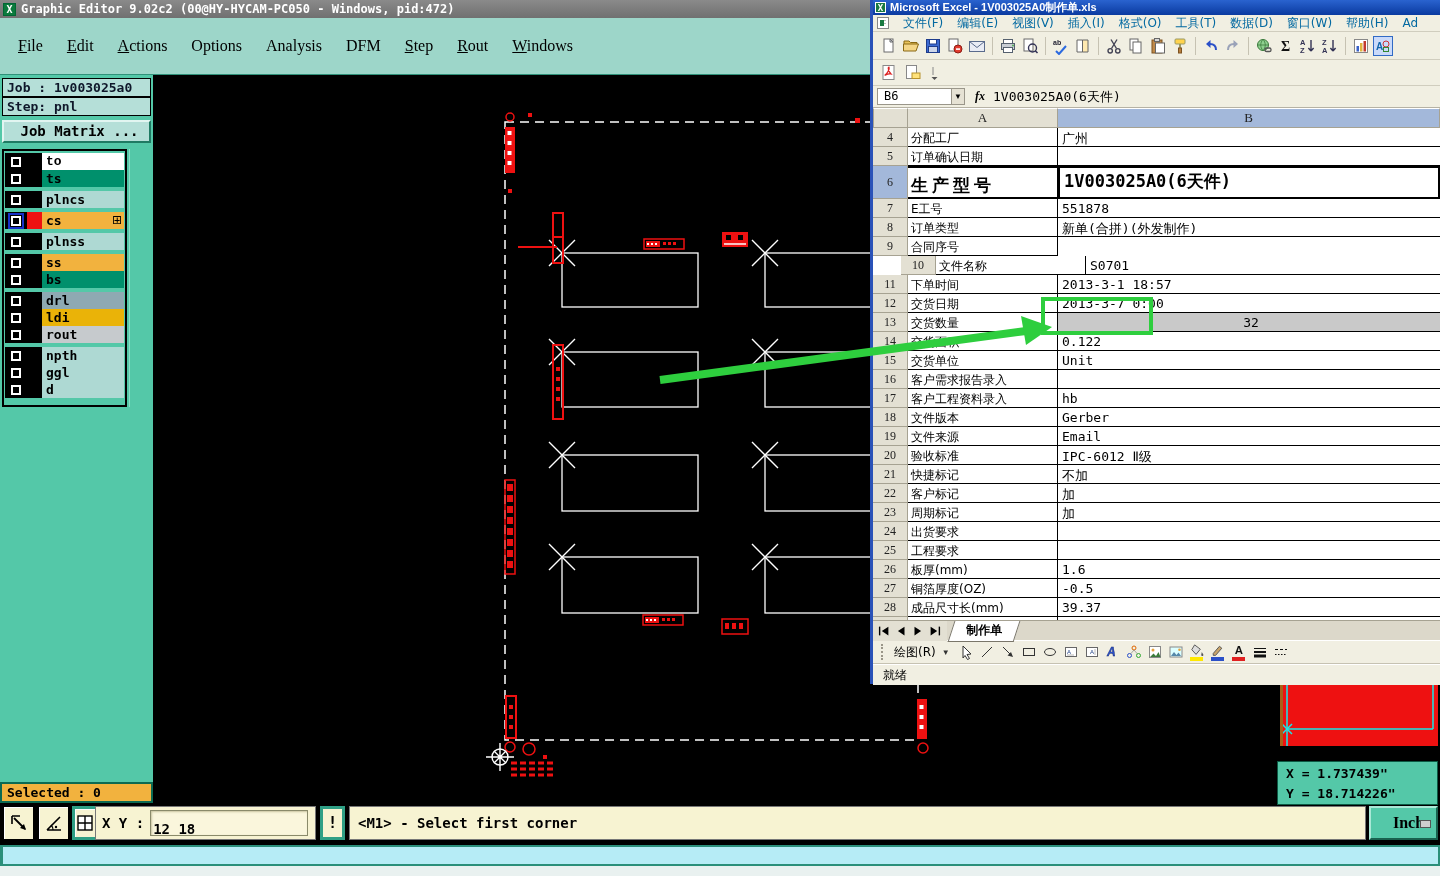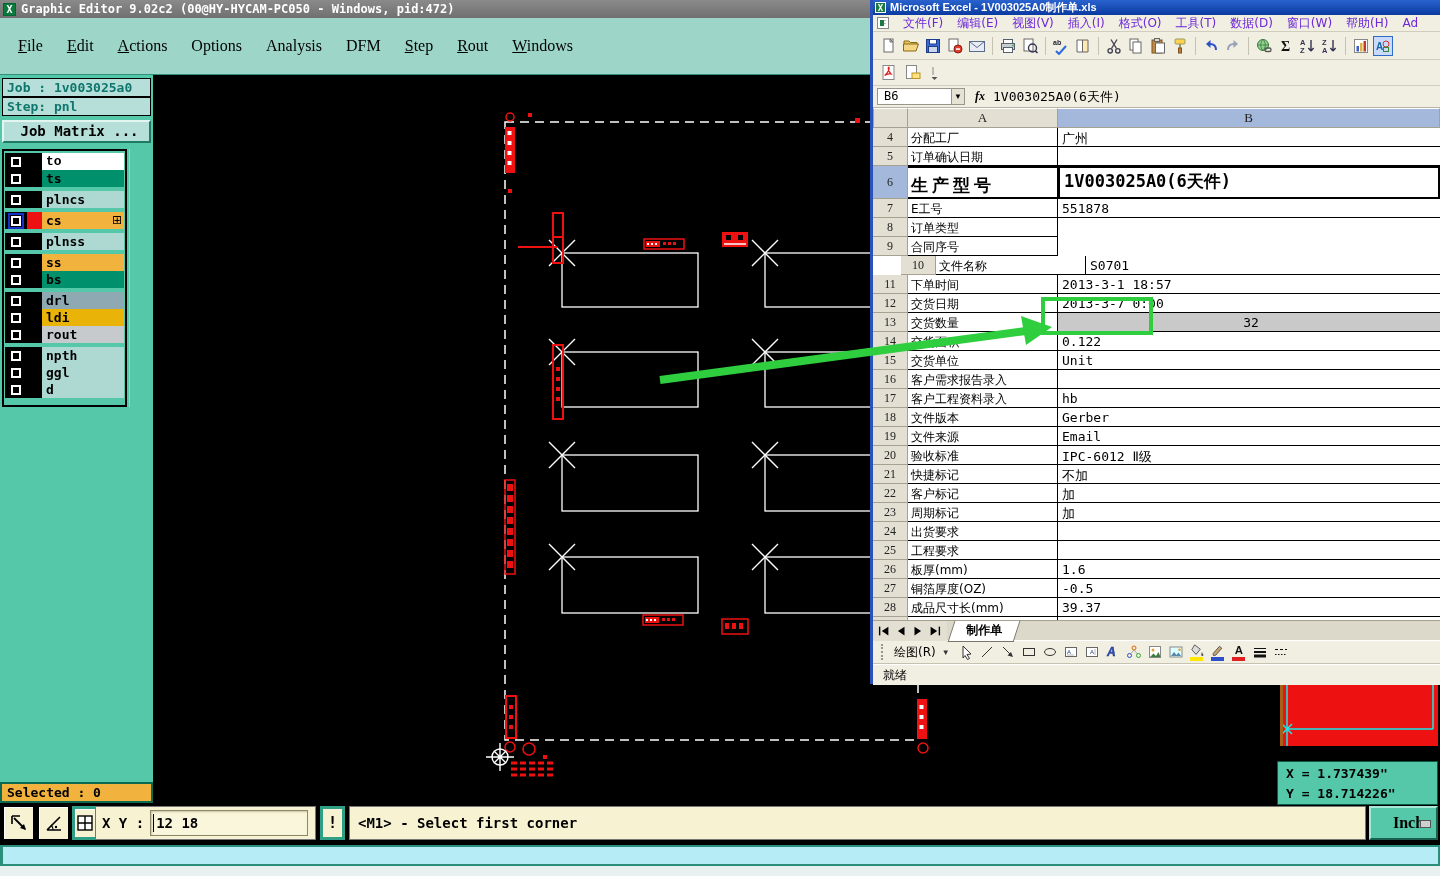--- a/index.html
+++ b/index.html
@@ -12,21 +12,21 @@
   .ge-appicon { width:13px; height:13px; background:#0a7a3c; border:1px solid #063; color:#fff; font:bold 10px/11px "DejaVu Sans Mono",monospace; text-align:center; }
   .ge-title { color:#fff; font:bold 12px "DejaVu Sans Mono",monospace; letter-spacing:0; }
   .ge-menubar { position:absolute; left:0; top:18px; width:1440px; height:57px; background:#9dd6c9; border-bottom:1px solid #2f9179;
     display:flex; align-items:center; gap:24px; padding-left:18px; z-index:1; }
   .ge-mitem { font:16px "Liberation Serif", serif; color:#000; cursor:default; }
   .ge-mitem.u::first-letter { text-decoration:underline; }
 
   
   .ge-sidebar { position:absolute; left:0; top:75px; width:153px; height:708px; background:#54c8a8; z-index:3; }
   .ge-infobox { position:absolute; left:2px; width:149px; height:19px; background:#b5dfd8; border:1px solid #000;
-    font:bold 13px/17px "DejaVu Sans Mono",monospace; color:#0f766e; padding-left:4px; white-space:nowrap; overflow:hidden;}
+    font:bold 13px/17px "DejaVu Sans Mono",monospace; color:#0f172a; padding-left:4px; white-space:nowrap; overflow:hidden;}
   .ge-jobmatrix { position:absolute; left:2px; top:45px; width:149px; height:23px; background:#b5dfd8;
     border-top:2px solid #e2f5f1; border-left:2px solid #e2f5f1; border-right:2px solid #1f7a63; border-bottom:2px solid #1f7a63;
     font:bold 14px/19px "DejaVu Sans Mono",monospace; padding-left:6px; cursor:pointer; }
   .ge-layerbox { position:absolute; left:2px; top:74px; width:125px; height:258px; background:#54c8a8; border:2px solid #000; padding:2px 1px; }
   .ge-scrollstrip { position:absolute; left:129px; top:74px; width:21px; height:258px; background:#54c8a8; border-left:1px solid #8adec6; }
   .layer-row { display:flex; height:17px; align-items:stretch; }
   .layer-row.gap { margin-top:4px; }
   .lr-check { width:22px; background:#000; display:flex; align-items:center; justify-content:center; }
   .cbx { width:12px; height:12px; background:#fff; border:1px solid #000; position:relative; cursor:pointer; }
   .cbx::after { content:""; position:absolute; left:2px; top:2px; width:6px; height:6px; background:#000; }
@@ -41,21 +41,21 @@
   
   .ge-selected { position:absolute; left:0; top:782px; width:153px; height:21px; background:#f2b23e; border:2px solid #0c6a52;
     font:bold 13px/17px "DejaVu Sans Mono",monospace; padding-left:5px; z-index:4; }
   .ge-toolrow { position:absolute; left:0; top:805px; width:1440px; height:37px; z-index:4; }
   .ge-tbtn { position:absolute; top:1px; width:31px; height:34px; background:#f7f3d2; border:1px solid #000; box-shadow:inset 1px 1px 0 #fff;
     display:flex; align-items:center; justify-content:center; cursor:pointer; }
   .ge-tbtn.teal { border:3px solid #2f9f85; width:26px; }
   .ge-xypanel { position:absolute; left:95px; top:1px; width:221px; height:34px; background:#f7f3d2; border:1px solid #777;
     display:flex; align-items:center; font:bold 14px "DejaVu Sans Mono",monospace; padding-left:6px; gap:6px;}
   .ge-xyinput { width:158px; height:26px; background:#faf6dc; border:1px solid #8a8a6a; box-shadow:inset 1px 1px 2px #c9c4a0;
-    font:bold 14px/24px "DejaVu Sans Mono",monospace; padding-left:2px; display:flex; }
+    font:bold 14px/24px "DejaVu Sans Mono",monospace; padding-left:2px; display:flex;flex-direction:column; }
   .caret { width:1px; background:#000; margin:3px 2px 3px 0; }
   .ge-bang { position:absolute; left:320px; top:1px; width:25px; height:34px; background:#f7f3d2; border:3px solid #2f9f85;
     font:bold 16px/28px "DejaVu Sans Mono",monospace; text-align:center; cursor:pointer; }
   .ge-msgbar { position:absolute; left:349px; top:1px; width:1017px; height:34px; background:#f7f3d2; border:1px solid #777;
     font:bold 14px/32px "DejaVu Sans Mono",monospace; padding-left:8px; }
   .ge-inch { position:absolute; left:1369px; top:1px; width:69px; height:34px; background:#54c8a8;
     border-top:2px solid #a9e8d6; border-left:2px solid #a9e8d6; border-right:2px solid #19614e; border-bottom:2px solid #19614e;
     font:bold 16px/28px "Liberation Serif",serif; padding-left:10px; cursor:pointer; }
   .ge-inch .grip { position:absolute; right:5px; top:12px; width:11px; height:8px; background:#cfcfcf; border:1px solid #555; }
   .ge-coords { position:absolute; left:1277px; top:761px; width:161px; height:44px; background:#54c8a8; border:1px solid #0c5a44;
@@ -68,21 +68,21 @@
   
   .xl { position:absolute; left:870px; top:0; width:570px; height:684px; z-index:10; background:#efede0;
     border-left:3px solid #2a52b8; border-bottom:3px solid #2a52b8; }
   .xl-titlebar { height:15px; background:linear-gradient(#2a63cf,#0a3aa0); display:flex; align-items:center; gap:4px; padding-left:2px; }
   .xl-appicon { width:11px; height:11px; background:#1a7a42; color:#fff; font:bold 9px/10px "DejaVu Sans Mono",monospace; text-align:center; border:1px solid #fff; }
   .xl-title { color:#fff; font:bold 11px "Liberation Sans",sans-serif; white-space:nowrap; }
   .xl-menubar { height:17px; background:#f1efe2; border-bottom:1px solid #d0cdbe; display:flex; align-items:center; gap:14px; padding-left:4px; }
   .xl-menuicon { width:12px; height:12px; background:#fff; border:1px solid #888; position:relative; }
   .xl-menuicon::after{ content:""; position:absolute; inset:2px; background:
      linear-gradient(#1a7a42 0 0) left/4px 100% no-repeat, repeating-linear-gradient(#bbb 0 1px, transparent 1px 3px); }
-  .xl-mitem { font:12px "DejaVu Sans",sans-serif; color:#6d28d9; cursor:default; white-space:nowrap; }
+  .xl-mitem { font:12px "DejaVu Sans",sans-serif; color:#0369a1; cursor:default; white-space:nowrap; }
   .xl-toolbar { height:28px; background:#f1efe2; border-bottom:1px solid #d0cdbe; display:flex; align-items:center; gap:2px; padding-left:6px; }
   .xl-toolbar2 { height:26px; background:#f1efe2; border-bottom:1px solid #d0cdbe; display:flex; align-items:center; gap:4px; padding-left:6px; }
   .xlicon { width:20px; height:20px; display:inline-flex; align-items:center; justify-content:center; cursor:pointer; border:1px solid transparent; }
   .xlicon.pressed { background:#cadafa; border:1px solid #316ac5; }
   .xlsep { width:1px; height:18px; background:#c6c2b2; margin:0 3px; }
   .xl-formulabar { height:22px; background:#f1efe2; border-bottom:1px solid #b6b2a4; display:flex; align-items:center; }
   .xl-namebox { width:88px; height:17px; background:#fff; border:1px solid #9a968a; margin-left:4px;
     font:12px/15px "DejaVu Sans Mono",monospace; padding-left:6px; display:flex; justify-content:space-between; }
   .xl-namedrop { width:13px; background:#e6e2d4; border-left:1px solid #9a968a; font:8px/15px sans-serif; text-align:center; cursor:pointer; }
   .xl-fx { font:italic bold 12px "Liberation Serif",serif; margin:0 8px 0 10px; cursor:default; }
@@ -614,20 +614,21 @@
             <div class="cb">1V003025A0(6天件)</div>
           </div>
           <div class="xrow" style="height: 19px;">
             <div class="rh">7</div>
             <div class="ca">E工号</div>
             <div class="cb">551878</div>
           </div>
           <div class="xrow" style="height: 19px;">
             <div class="rh">8</div>
             <div class="ca">订单类型</div>
+            <div class="cb">新单(合拼)(外发制作)</div>
           </div>
           <div class="xrow" style="height: 19px;">
             <div class="rh">9</div>
             <div class="ca">合同序号</div>
           </div>
           <div class="xrow" style="height: 19px; margin-left: 28px;">
             <div class="rh">10</div>
             <div class="ca">文件名称</div>
             <div class="cb">S0701</div>
           </div>

